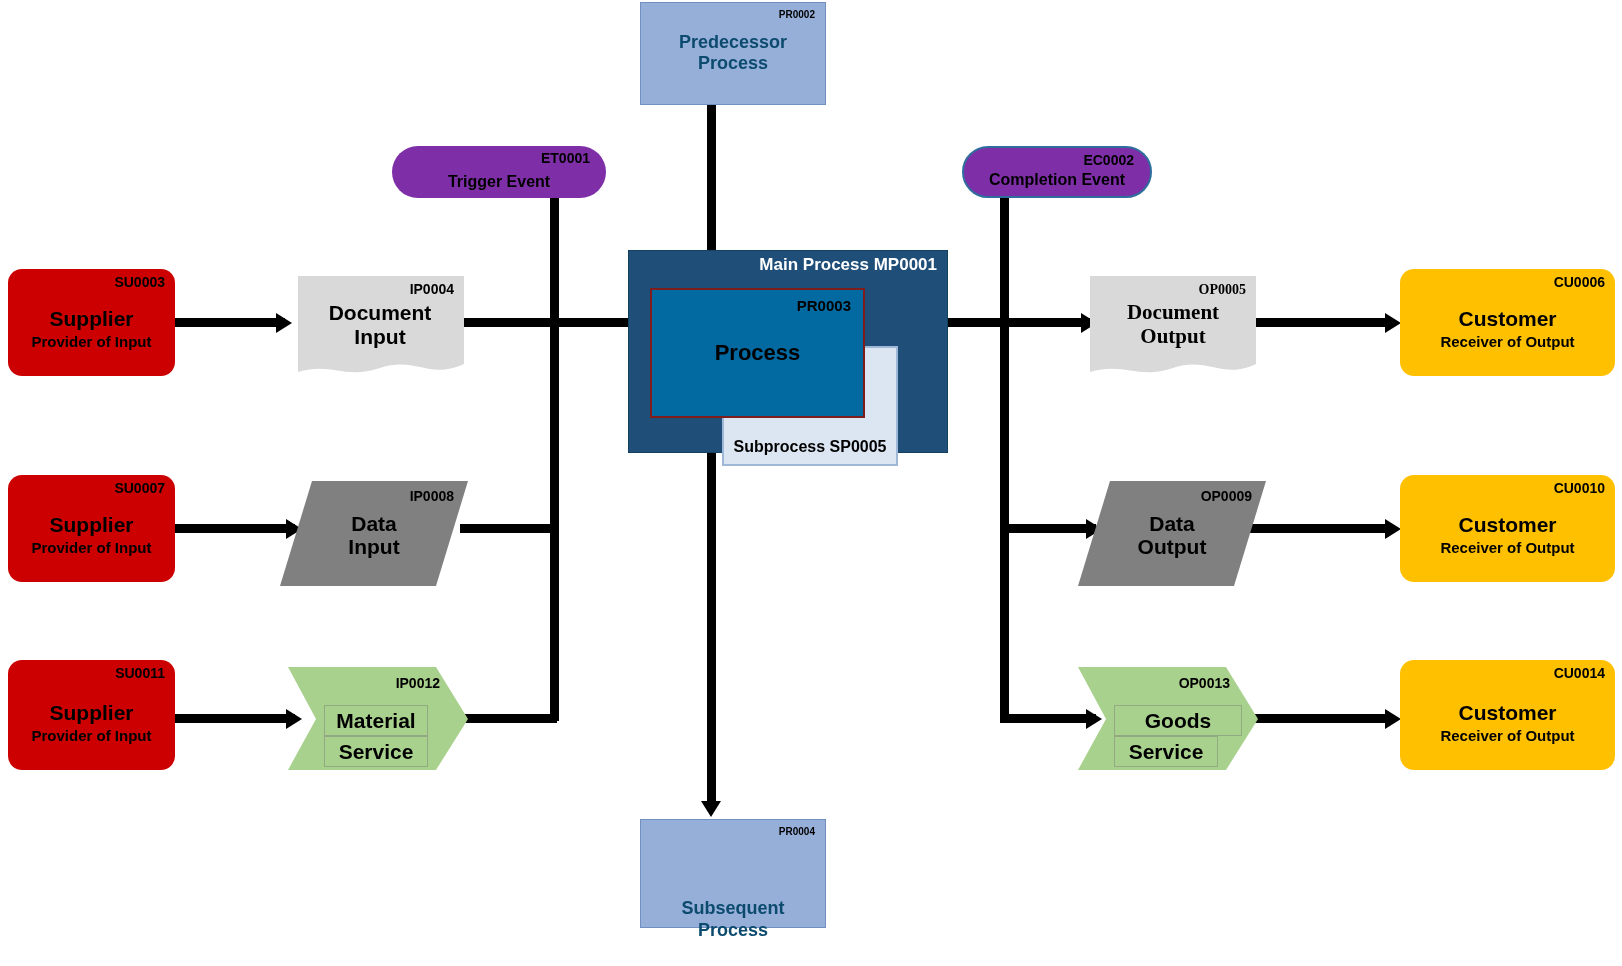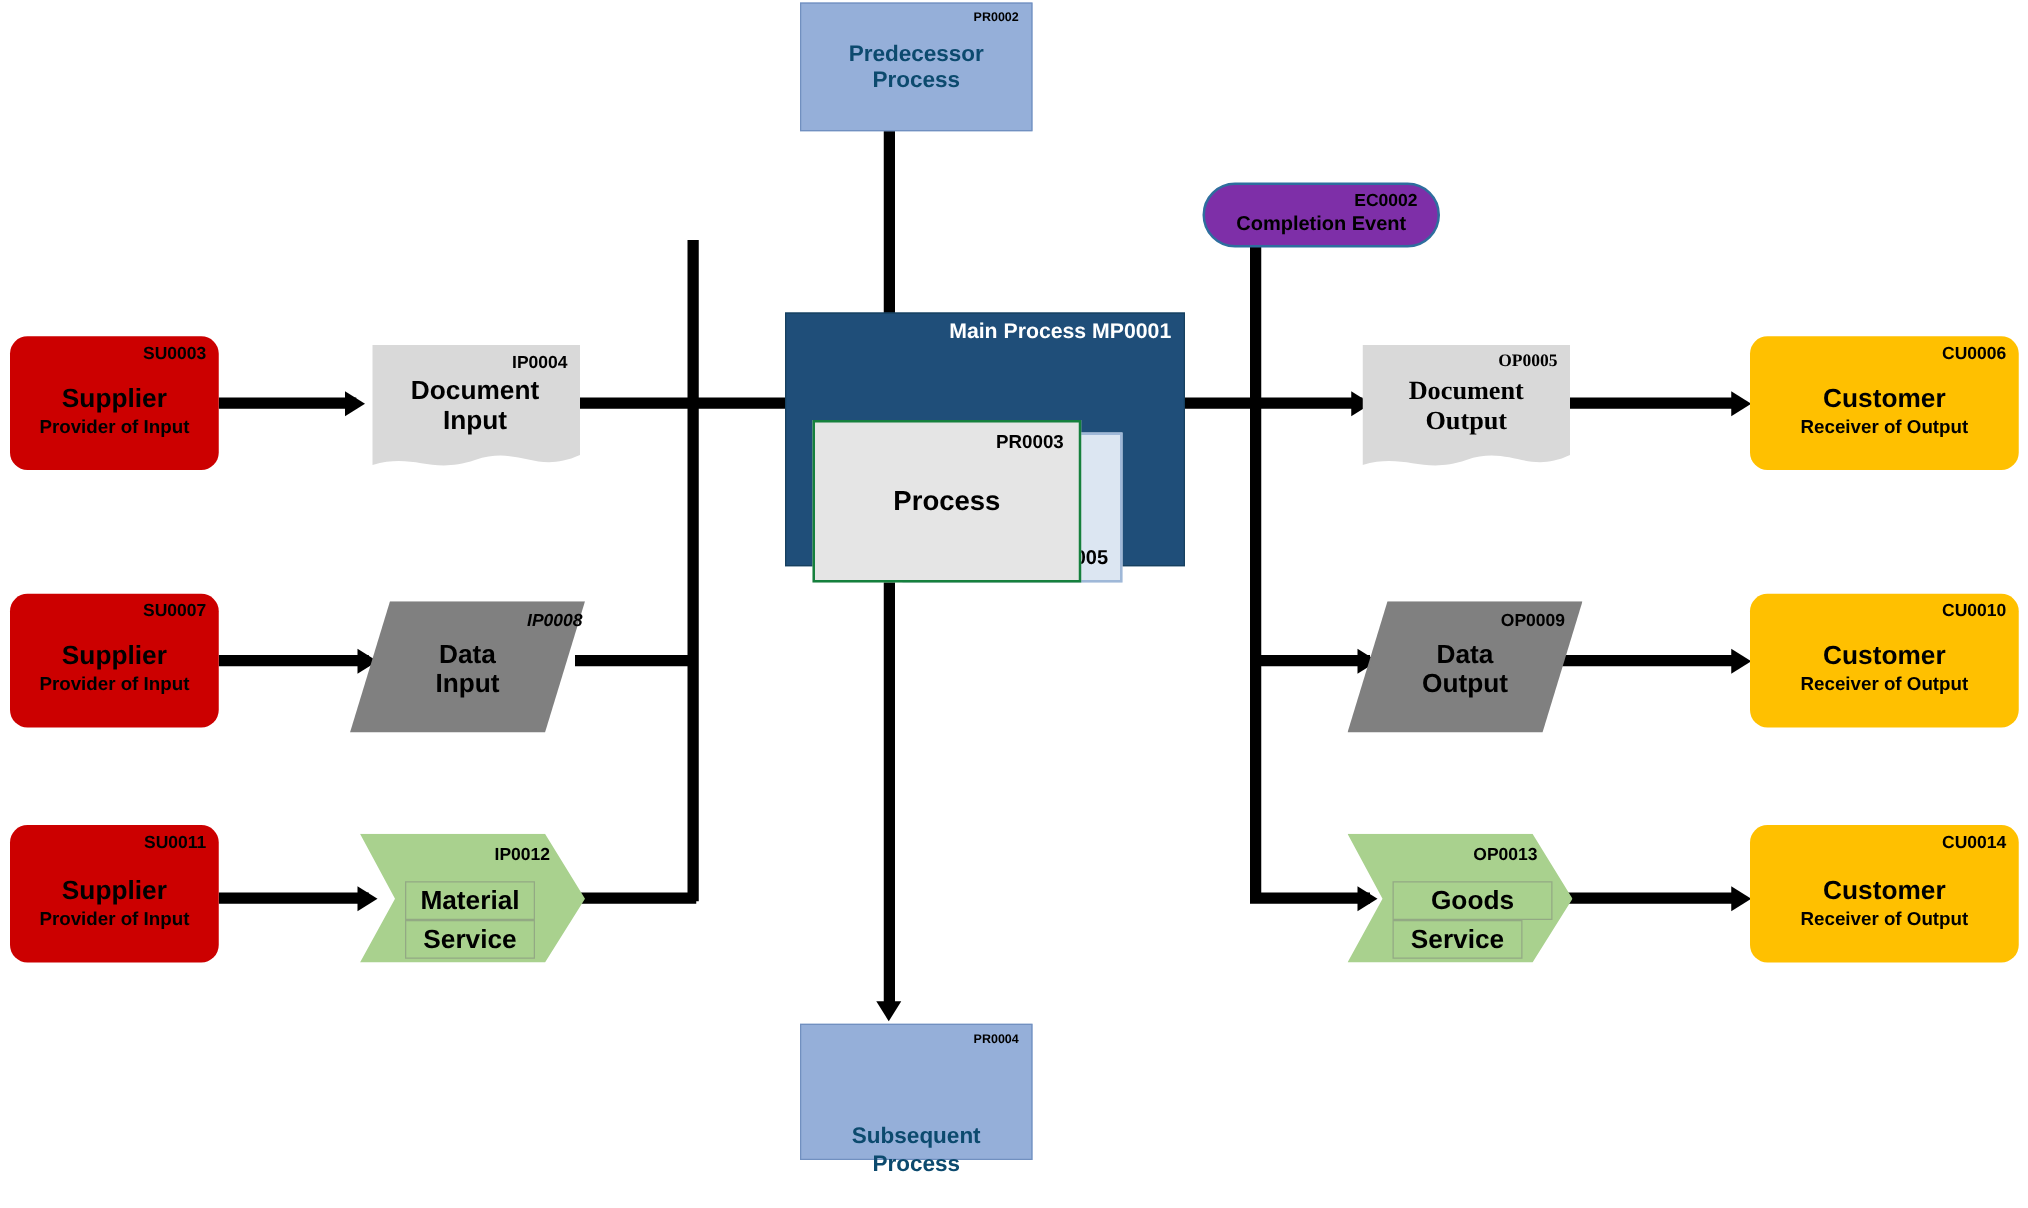--- a/index.html
+++ b/index.html
@@ -34,21 +34,21 @@
 
   
   .procbox{background:#95AFD9;border:1px solid #7190C0;}
   .procbox .code{font-size:10px;}
 
   
   .mainproc{background:#1F4E79;border:1px solid #16405F;}
   .mainproc-title{position:absolute;top:4px;right:10px;font-size:17px;font-weight:bold;color:#ffffff;white-space:nowrap;}
 
   
-  .innerproc{position:absolute;background:#e5e5e5;border:2px solid #15803d;box-sizing:border-box;margin-top:48px;}
+  .innerproc{position:absolute;background:#0369a1;border:2px solid #7f1d1d;box-sizing:border-box;}
   .innerproc .code{font-size:15px;top:8px;right:12px;}
   .innerproc .label{position:absolute;left:0;right:0;top:50%;transform:translateY(-50%);
                     text-align:center;font-size:22px;font-weight:bold;color:#000;}
 
   
   .subproc{position:absolute;background:#DCE6F2;border:2px solid #9FB8D8;box-sizing:border-box;}
   .subproc-label{position:absolute;left:0;right:0;bottom:8px;text-align:center;font-size:16px;font-weight:bold;color:#000;}
 
   
   .eventpill{border-radius:36px;background:#7E2FA8;}
@@ -120,20 +120,24 @@
   </div>
 
   <div class="node procbox" style="left:640px;top:819px;width:186px;height:109px;">
     <span class="code">PR0004</span>
     <div class="ctr" style="top:58%;margin-top:38px;">
       <div class="title-thin">Subsequent</div>
       <div class="title-thin">Process</div>
     </div>
   </div>
 
+  <div class="node eventpill" style="left:392px;top:146px;width:214px;height:52px;">
+    <span class="code">ET0001</span>
+    <div class="elabel">Trigger Event</div>
+  </div>
 
   <div class="node eventpill bordered" style="left:962px;top:146px;width:190px;height:52px;">
     <span class="code">EC0002</span>
     <div class="elabel">Completion Event</div>
   </div>
 
   <div class="node mainproc" style="left:628px;top:250px;width:320px;height:203px;">
     <div class="mainproc-title">Main Process  MP0001</div>
   </div>
 
@@ -178,21 +182,21 @@
     <div class="ctr" style="top:47%;">
       <div class="title">Document</div>
       <div class="title">Input</div>
     </div>
   </div>
 
   <div class="node datashape" style="left:280px;top:481px;width:188px;height:105px;">
     <svg width="188" height="105" viewBox="0 0 188 105">
       <polygon points="32,0 188,0 156,105 0,105" fill="#808080"></polygon>
     </svg>
-    <span class="code" style="right:2px;top:8px;font-style:italic;">IP0008</span>
+    <span class="code" style="right:14px;top:8px;">IP0008</span>
     <div class="ctr" style="top:52%;">
       <div class="title">Data</div>
       <div class="title">Input</div>
     </div>
   </div>
 
   <div class="node chevshape" style="left:288px;top:667px;width:180px;height:103px;">
     <svg width="180" height="103" viewBox="0 0 180 103">
       <polygon points="0,0 148,0 180,52 148,103 0,103 28,52" fill="#A9D18E"></polygon>
     </svg>

